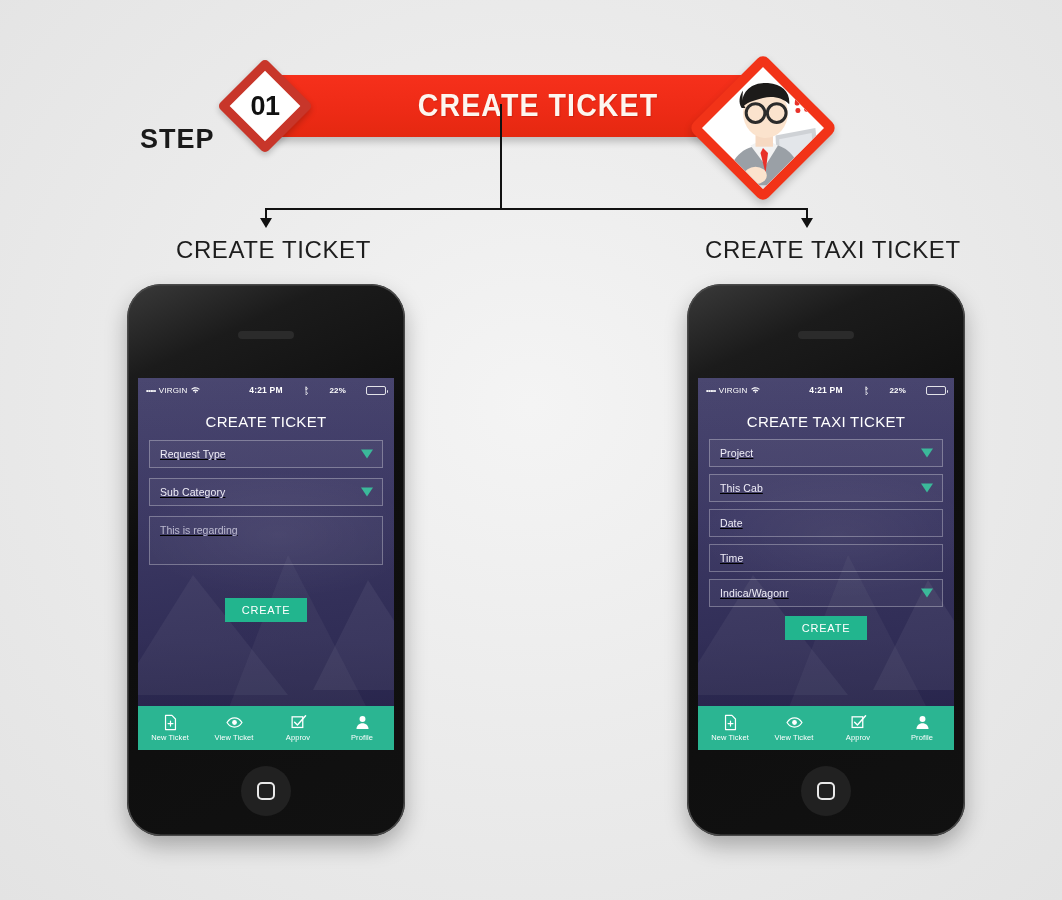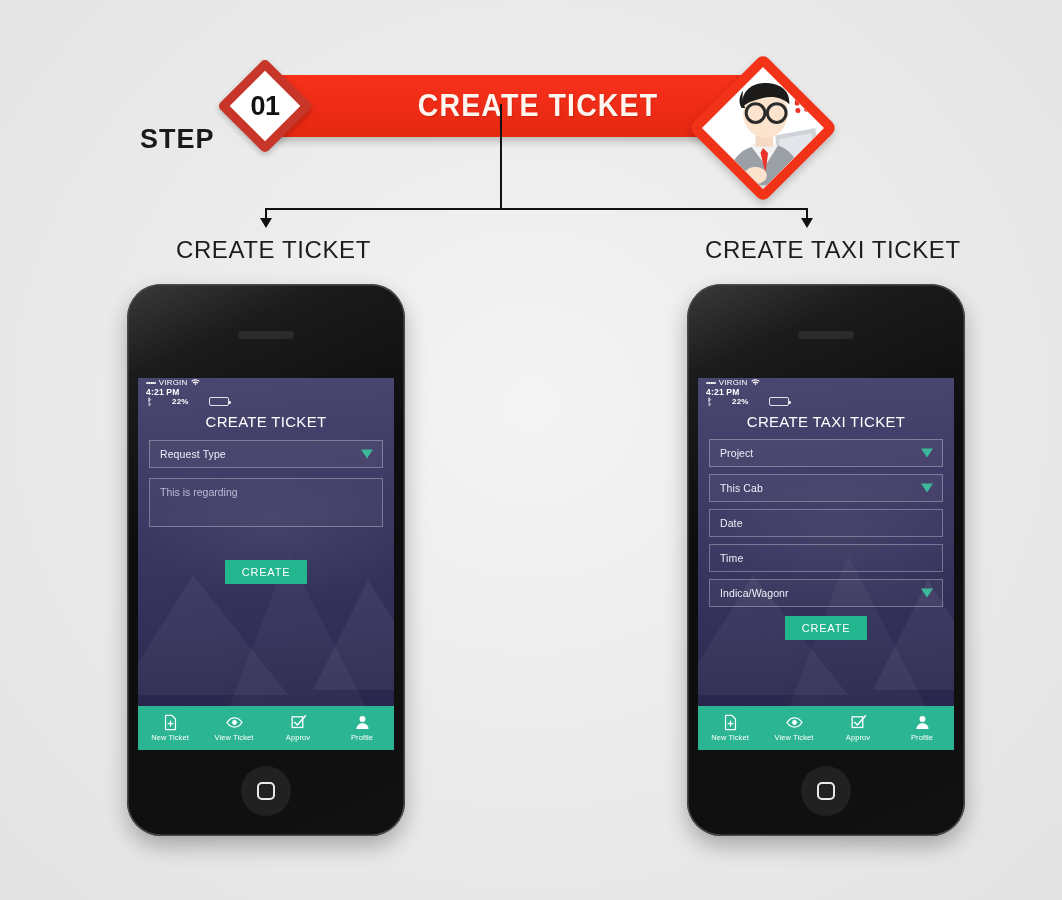--- a/index.html
+++ b/index.html
@@ -184,27 +184,26 @@
     border-bottom: 110px solid rgba(255,255,255,0.055); }
   .haze {
     position: absolute; left: 0; right: 0; top: 92px; height: 130px;
     background: radial-gradient(ellipse at 55% 50%, rgba(255,255,255,0.05), rgba(255,255,255,0) 70%);
   }
 
   
   .statusbar {
     position: relative;
     height: 17px;
-    display: flex; align-items: flex-start;
+    display: flex; align-items: flex-end;
     padding: 0 8px;
     color: #ffffff;
     font-size: 8px;
     letter-spacing: 0.2px;
     z-index: 5;
-    flex-direction: column;
   }
   .sb-left  { display: flex; align-items: center; gap: 3px; flex: 1; }
   .sb-mid   { font-weight: bold; font-size: 8.5px; }
   .sb-right { display: flex; align-items: center; gap: 20px; flex: 1; justify-content: flex-end; font-weight: bold; }
   .sig-dots { letter-spacing: -0.5px; font-size: 7px; }
   .carrier  { font-size: 8px; }
   .batt-shell {
     width: 20px; height: 8.5px;
     border: 1px solid rgba(255,255,255,0.85);
     border-radius: 2px;
@@ -223,21 +222,21 @@
     position: relative; z-index: 5;
     text-align: center;
     color: #ffffff;
     font-size: 15px;
     letter-spacing: 0.3px;
     margin-top: 18px;
     font-family: "Liberation Sans", sans-serif;
   }
 
   
-  .form { position: relative; z-index: 5; padding: 0 11px; }
+  .form { position: relative; z-index: 5; padding: 0 11px; text-decoration: underline; }
   .field {
     position: relative;
     height: 28px;
     margin-top: 10px;
     border: 1px solid rgba(255,255,255,0.30);
     background: rgba(255,255,255,0.045);
     display: flex; align-items: center;
     padding: 0 10px;
     color: #f0eef8;
     font-size: 10.5px;
@@ -389,20 +388,24 @@
       </div>
     </div>
 
     <div class="screen-title">CREATE TICKET</div>
 
     <div class="form">
       <div class="field">
         <span>Request Type</span>
         <span class="caret"></span>
       </div>
+      <div class="field">
+        <span>Sub Category</span>
+        <span class="caret"></span>
+      </div>
       <div class="textarea">
         <span>This is regarding</span>
       </div>
     </div>
 
     <div class="create-wrap" style="margin-top:33px;">
       <button class="create-btn">CREATE</button>
     </div>
 
     <div class="tabbar">

